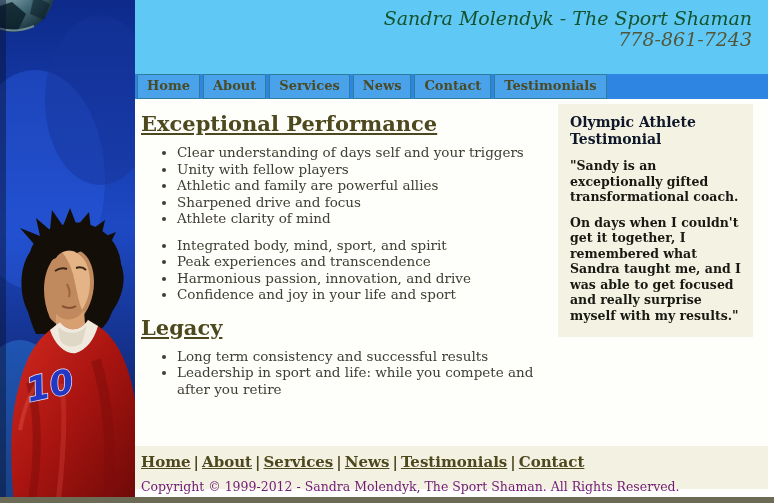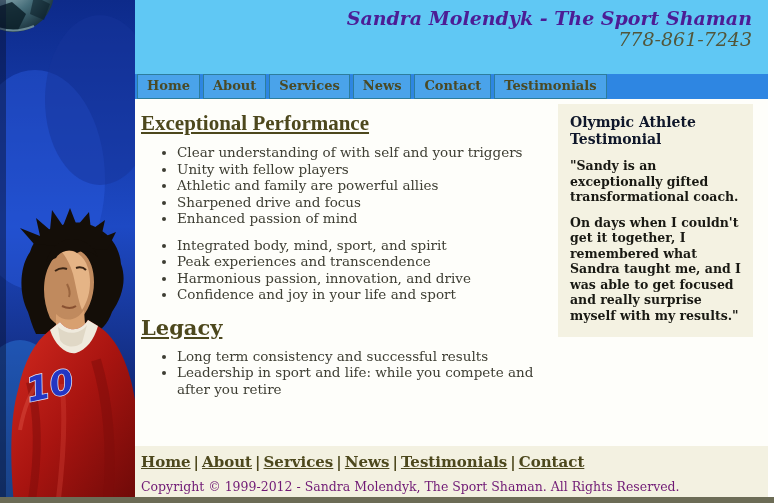--- a/index.html
+++ b/index.html
@@ -31,23 +31,23 @@
 
   
   .hdr {
     height: 74px;
     background: #60c8f4;
     text-align: right;
     padding: 8px 16px 0 0;
   }
   .hdr .title {
     font-size: 19px;
-    font-weight: bold;
+    font-weight: normal;
     font-style: italic;
-    color: #4c1d95;
+    color: #14532d;
     line-height: 21px;
   }
   .hdr .subtitle {
     font-size: 17px;
     font-style: italic;
     color: #52563a;
     line-height: 20px;
   }
   .hdr .phone {
     font-size: 19px;
@@ -87,21 +87,21 @@
   .content {
     padding: 8px 220px 0 6px;
   }
   .content h2 {
     font-size: 21px;
     font-weight: bold;
     color: #4d481d;
     text-decoration: underline;
     margin: 12px 0 6px 0;
   }
-  .content h2:first-child { margin-top: 4px; font-family: Liberation Serif, serif; }
+  .content h2:first-child { margin-top: 4px; }
   .content ul {
     margin: 8px 0 10px 0;
     padding-left: 36px;
   }
   .content li {
     font-size: 13.5px;
     color: #3e3e33;
     line-height: 16.5px;
   }
 
@@ -124,21 +124,21 @@
   .testimonial p {
     font-size: 12.5px;
     font-weight: bold;
     color: #191913;
     line-height: 15.5px;
     margin-top: 10px;
   }
 
   
   .ftr {
-    height: 51px;
+    height: 43px;
     background: #f3f1e1;
     padding: 7px 0 0 6px;
   }
   .ftr-links {
     font-size: 15px;
     font-weight: bold;
     color: #4d481d;
   }
   .ftr-links a {
     color: #4d481d;
@@ -243,25 +243,25 @@
       <a class="tab">News</a>
       <a class="tab">Contact</a>
       <a class="tab">Testimonials</a>
     </div>
 
     <div class="main">
       <div class="content">
 
         <h2>Exceptional Performance</h2>
         <ul>
-          <li>Clear understanding of with self and your triggers</li>
+          <li>Clear understanding of days self and your triggers</li>
           <li>Unity with fellow players</li>
           <li>Athletic and family are powerful allies</li>
           <li>Sharpened drive and focus</li>
-          <li>Enhanced passion of mind</li>
+          <li>Athlete clarity of mind</li>
         </ul>
 
         <ul>
           <li>Integrated body, mind, sport, and spirit</li>
           <li>Peak experiences and transcendence</li>
           <li>Harmonious passion, innovation, and drive</li>
           <li>Confidence and joy in your life and sport</li>
         </ul>
 
         <h2>Legacy</h2>

